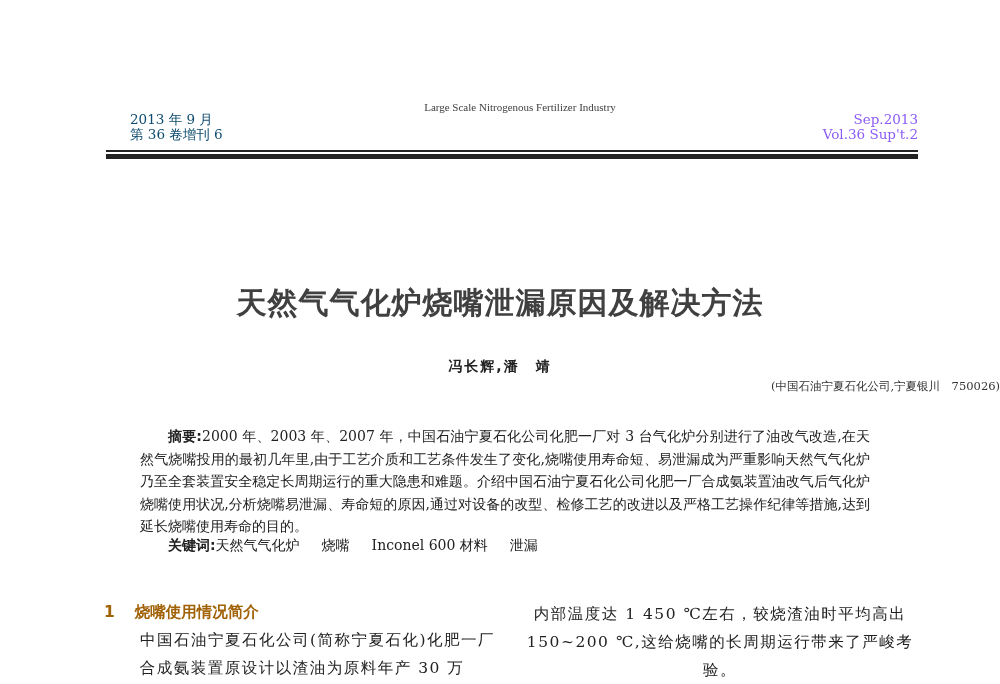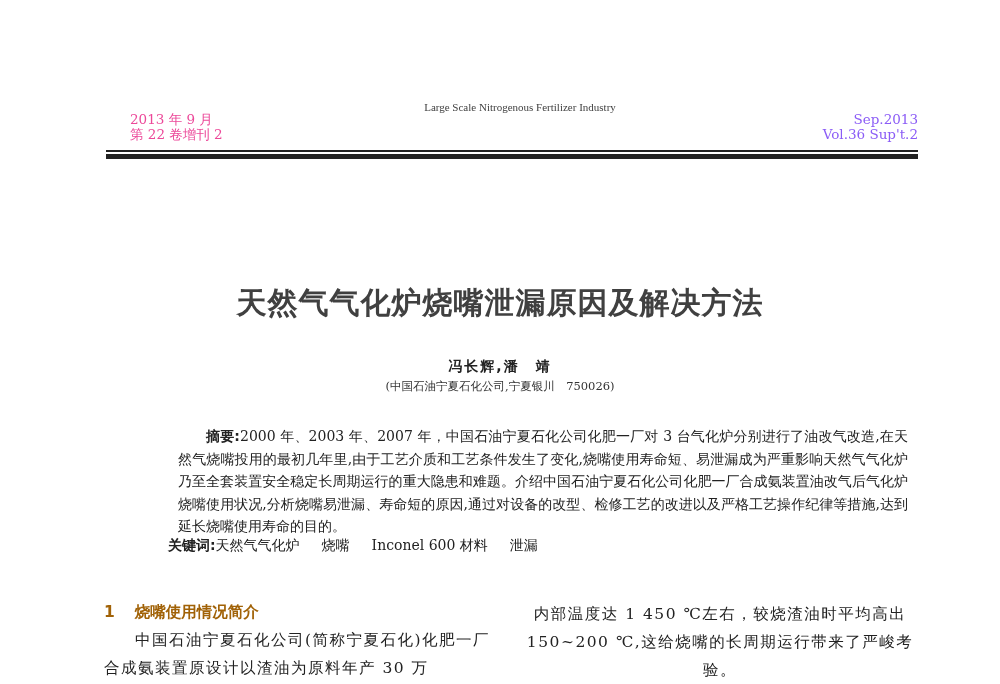--- a/index.html
+++ b/index.html
@@ -3,48 +3,48 @@
   <meta charset="utf-8">
   <style>
     html, body { margin: 0; padding: 0; }
     body {
       width: 1000px; height: 684px; overflow: hidden;
       background: #ffffff; color: #1a1a1a;
       font-family: "DejaVu Serif", "Liberation Serif", serif;
       position: relative;
     }
     .abs { position: absolute; }
-    .header-left { left: 130px; top: 112px; font-size: 13.5px; line-height: 15px; color: #ec4899; }
+    .header-left { left: 130px; top: 112px; font-size: 13.5px; line-height: 15px; color: #0c4a6e; }
     .header-right { right: 82px; top: 112px; font-size: 13.5px; line-height: 15px; text-align: right; color: #8b5cf6; }
     .header-center { left: 330px; width: 380px; top: 100px; text-align: center; }
     .logo { font-family: "DejaVu Serif", serif; font-size: 26px; font-weight: bold; font-style: italic; letter-spacing: 14px; line-height: 30px; color: #111; }
     .journal-en { font-family: "Liberation Serif", serif; font-size: 11px; color: #404040; line-height: 14px; margin-top: 0px; }
     .rule-thin { left: 106px; width: 812px; top: 150px; height: 1.5px; background: #222; }
     .rule-thick { left: 106px; width: 812px; top: 154px; height: 5px; background: #222; }
     .title { left: 0; width: 1000px; top: 283px; text-align: center; font-family: "DejaVu Sans", "Liberation Sans", sans-serif; font-size: 30px; font-weight: bold; color: #404040; letter-spacing: 1px; }
     .authors { left: 0; width: 1000px; top: 358px; text-align: center; font-family: "DejaVu Sans", sans-serif; font-size: 14px; font-weight: bold; color: #222; letter-spacing: 2px; }
-    .affil { left: 0; width: 1000px; top: 379px; text-align: center; font-size: 11.5px; color: #333; }
-    .abstract { left: 140px; width: 730px; top: 425px; font-size: 14px; line-height: 22.5px; color: #222; text-align: justify; margin-left: 38px; }
+    .affil { left: 0; width: 1000px; top: 379px; text-align: right; font-size: 11.5px; color: #333; }
+    .abstract { left: 140px; width: 730px; top: 425px; font-size: 14px; line-height: 22.5px; color: #222; text-align: justify; }
     .abstract p { margin: 0; text-indent: 2em; }
     .lbl { font-family: "DejaVu Sans", sans-serif; font-weight: bold; }
     .keywords { left: 168px; top: 537px; font-size: 14px; color: #222; }
     .keywords span.kw { margin-right: 22px; }
     .sec-head { left: 104px; top: 602px; font-family: "DejaVu Sans", sans-serif; font-weight: bold; font-size: 15.5px; color: #a16207; }
     .sec-head .num { margin-right: 20px; }
     .col-left { left: 104px; width: 396px; top: 626px; font-size: 15.5px; line-height: 28px; color: #222; letter-spacing: 1.5px; }
-    .col-left p { margin: 0; text-indent: 2em; }
+    .col-left p { margin: 0; text-indent: 2em; text-align: center; }
     .col-right { left: 522px; width: 396px; top: 600px; font-size: 15.5px; line-height: 28px; color: #222; letter-spacing: 1.5px; text-align: center; }
     .col-right p { margin: 0; }
   </style>
 </head>
 <body>
 
 <div class="abs header-left">
   <div>2013 年 9 月</div>
-  <div>第 22 卷增刊 2</div>
+  <div>第 36 卷增刊 6</div>
 </div>
 
 <div class="abs header-center">
   <div class="journal-en">Large Scale Nitrogenous Fertilizer Industry</div>
 </div>
 
 <div class="abs header-right">
   <div>Sep.2013</div>
   <div>Vol.36 Sup't.2</div>
 </div>

